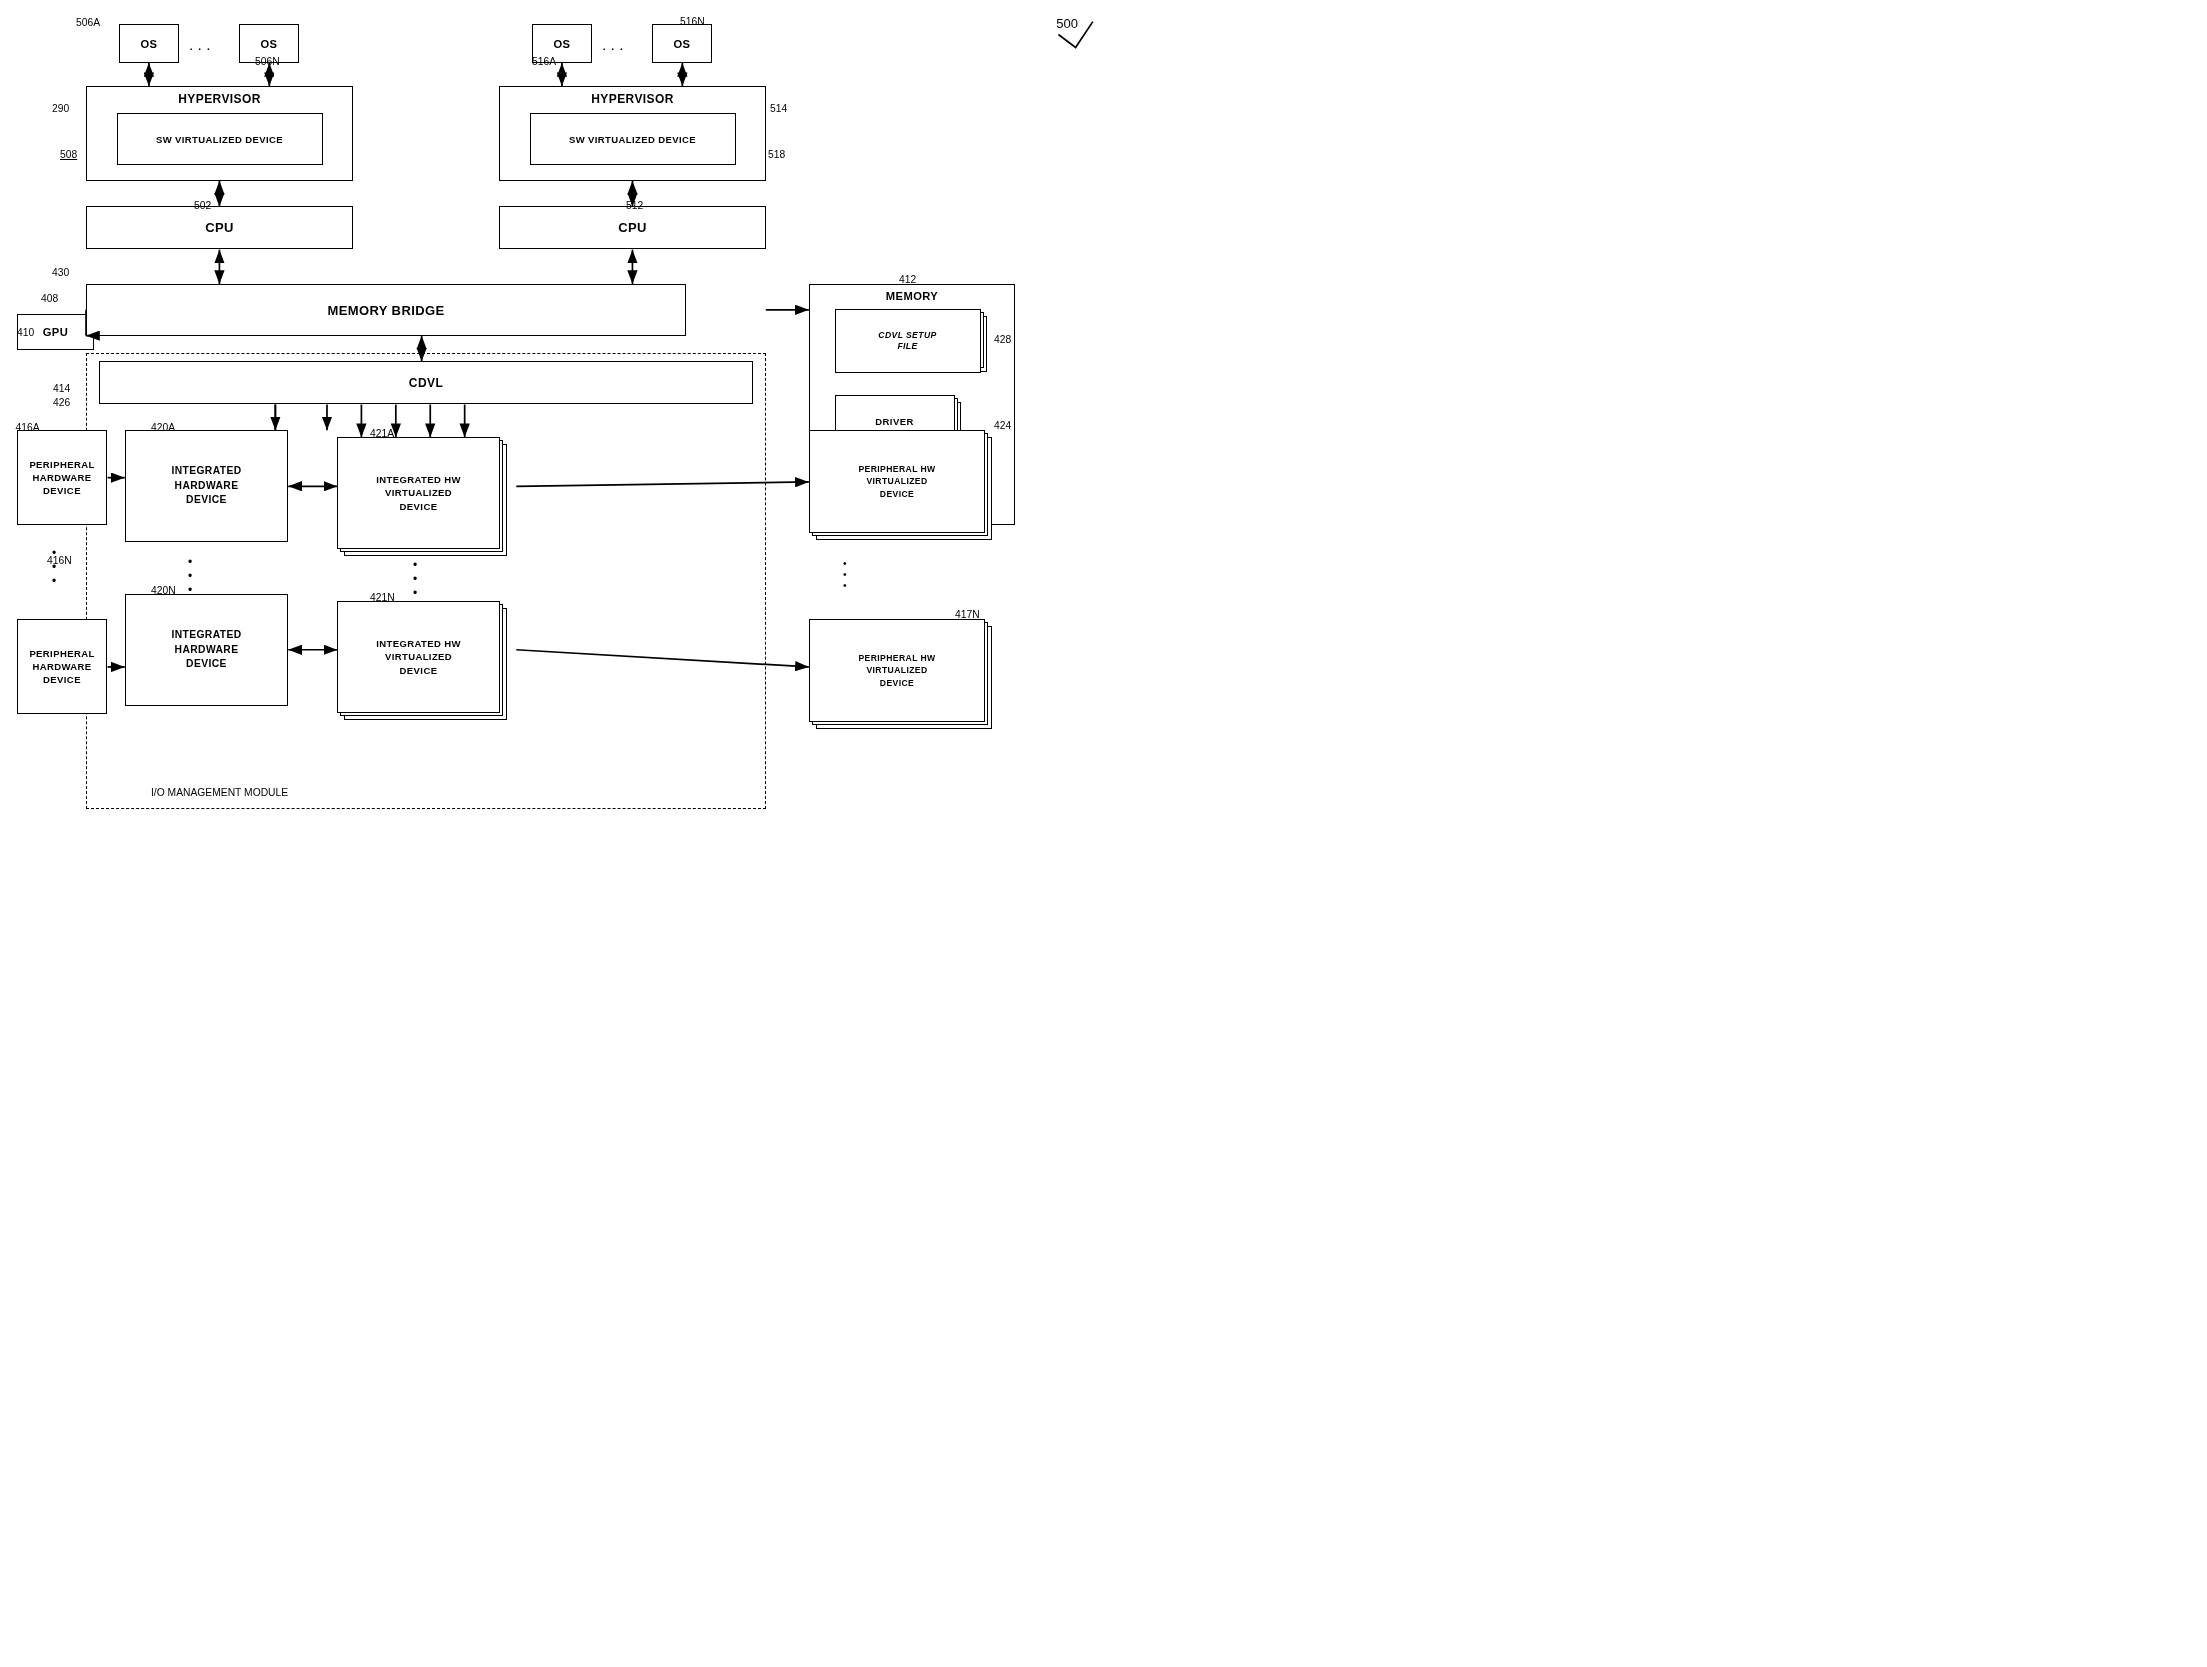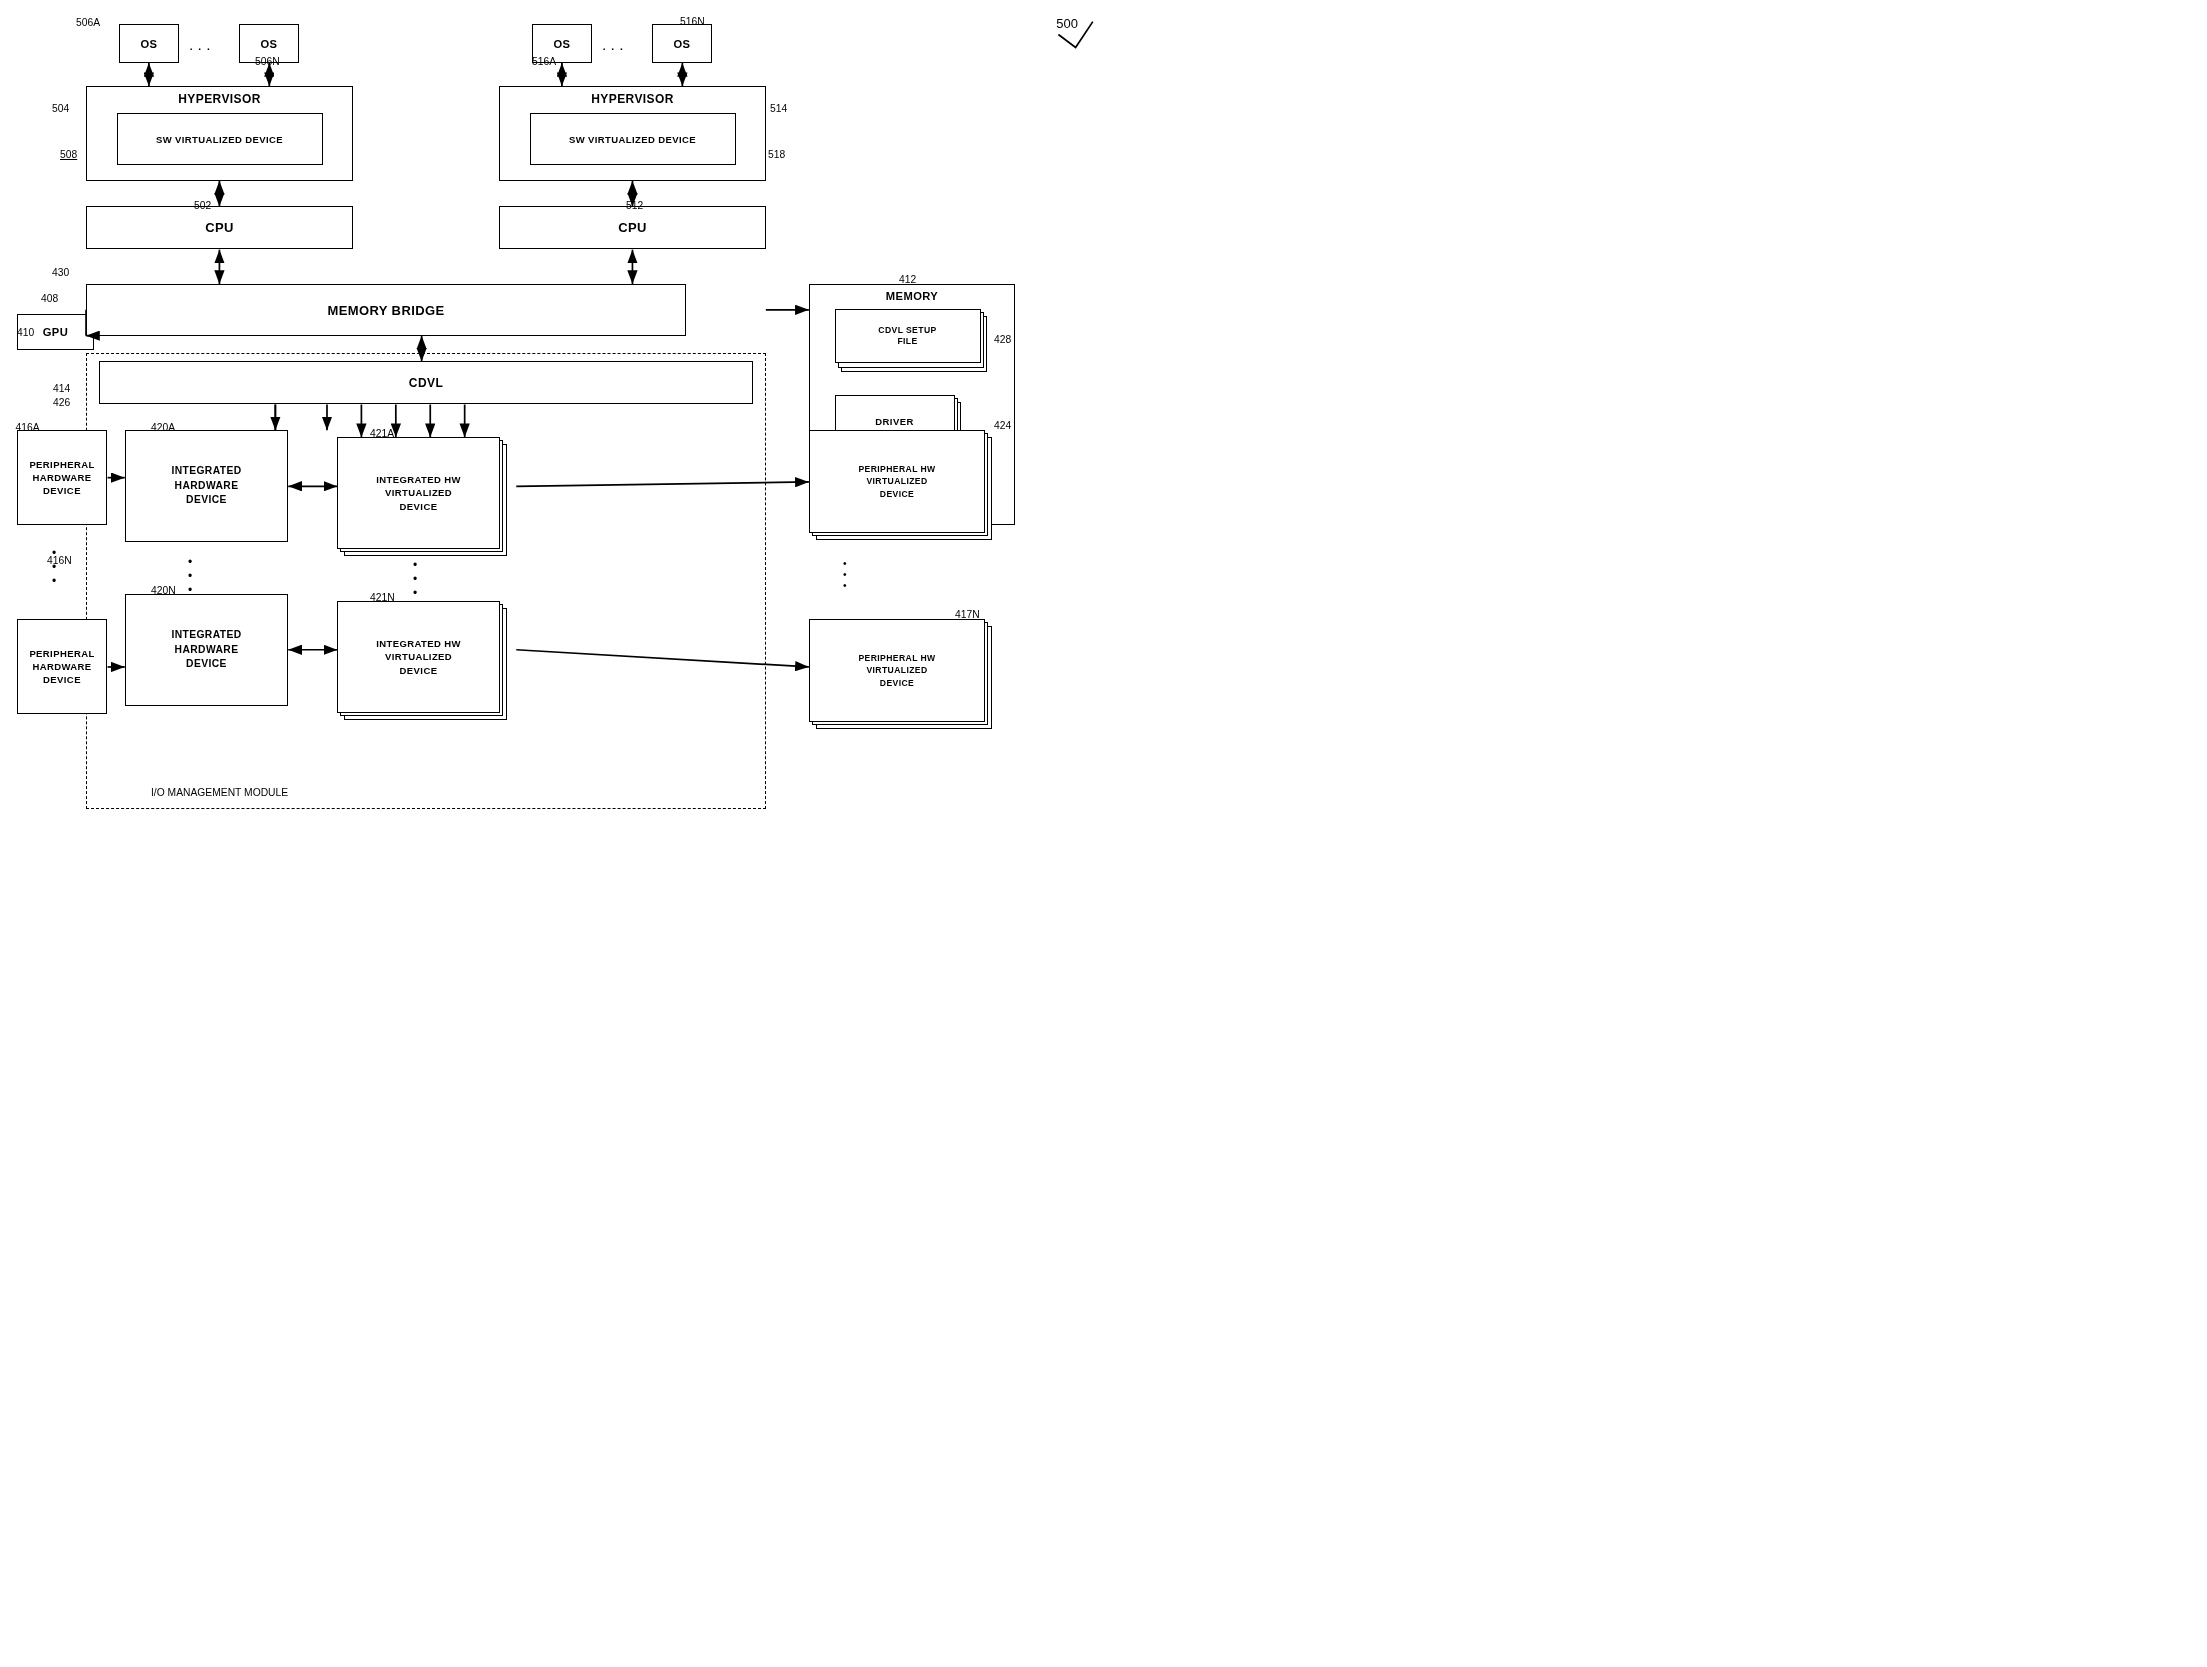--- a/index.html
+++ b/index.html
@@ -67,21 +67,21 @@
   <div class="box" style="top:24px;left:652px;width:60px;height:39px;font-size:11.2px;">OS</div>
   <span class="ref-num" style="top:15.5px;left:680px;">516N</span>
 
   <span style="position:absolute;top:36px;left:602px;font-size:15.5px;">. . .</span>
 
   <div class="box" style="top:86px;left:86px;width:267px;height:95px;font-size:12px;flex-direction:column;justify-content:flex-start;padding-top:5.2px;">
     <span>HYPERVISOR</span>
 
     <div class="box" style="position:relative;margin-top:6.9px;width:206px;height:52px;font-size:9.5px;border:1.7px solid #000;">SW VIRTUALIZED DEVICE</div>
   </div>
-  <span class="ref-num" style="top:103px;left:52px;">504</span>
+  <span class="ref-num" style="top:103px;left:52px;">290</span>
   <span class="ref-num" style="top:149px;left:60px;text-decoration:underline;">508</span>
 
   <div class="box" style="top:86px;left:499px;width:267px;height:95px;font-size:12px;flex-direction:column;justify-content:flex-start;padding-top:5.2px;">
     <span>HYPERVISOR</span>
     <div class="box" style="position:relative;margin-top:6.9px;width:206px;height:52px;font-size:9.5px;border:1.7px solid #000;">SW VIRTUALIZED DEVICE</div>
   </div>
   <span class="ref-num" style="top:103px;left:770px;">514</span>
   <span class="ref-num" style="top:149px;left:768px;">518</span>
 
   <div class="box" style="top:206px;left:86px;width:267px;height:43px;font-size:13px;">CPU</div>
@@ -135,21 +135,21 @@
   <span class="ref-num" style="top:555px;left:47px;">416N</span>
 
   <span style="position:absolute;top:546px;left:52px;font-size:12px;">•<br>•<br>•</span>
 
   <div class="box" style="top:284px;left:809px;width:206px;height:241px;font-size:11.2px;flex-direction:column;justify-content:flex-start;padding-top:5.2px;align-items:center;">
     <span style="margin-bottom:6.9px;text-align:center;">MEMORY</span>
 
     <div style="position:relative;width:155px;height:69px;margin-bottom:17px;">
       <div class="box" style="position:absolute;top:6.9px;left:6.9px;width:146px;height:56px;font-size:8.6px;border:1.7px solid #000;background:#fff;z-index:1;"></div>
       <div class="box" style="position:absolute;top:3.4px;left:3.4px;width:146px;height:56px;font-size:8.6px;border:1.7px solid #000;background:#fff;z-index:2;"></div>
-      <div class="box" style="position:absolute;top:0;left:0;width:146px;height:54px;font-size:8.6px;border:1.7px solid #000;background:#fff;z-index:3;display:flex;align-items:center;justify-content:center;text-align:center;line-height:1.3;">CDVL SETUP<br>FILE</div>
+      <div class="box" style="position:absolute;top:0;left:0;width:146px;height:64px;font-size:8.6px;border:1.7px solid #000;background:#fff;z-index:3;display:flex;align-items:center;justify-content:center;text-align:center;line-height:1.3;font-style:italic;">CDVL SETUP<br>FILE</div>
     </div>
 
     <div style="position:relative;width:155px;height:69px;">
       <div class="box" style="position:absolute;top:6.9px;left:6.9px;width:120px;height:52px;font-size:9.5px;border:1.7px solid #000;background:#fff;z-index:1;"></div>
       <div class="box" style="position:absolute;top:3.4px;left:3.4px;width:120px;height:52px;font-size:9.5px;border:1.7px solid #000;background:#fff;z-index:2;"></div>
       <div class="box" style="position:absolute;top:0;left:0;width:120px;height:52px;font-size:9.5px;border:1.7px solid #000;background:#fff;z-index:3;display:flex;align-items:center;justify-content:center;">DRIVER</div>
     </div>
   </div>
   <span class="ref-num" style="top:274px;left:899px;">412</span>
   <span class="ref-num" style="top:334px;left:994px;">428</span>

